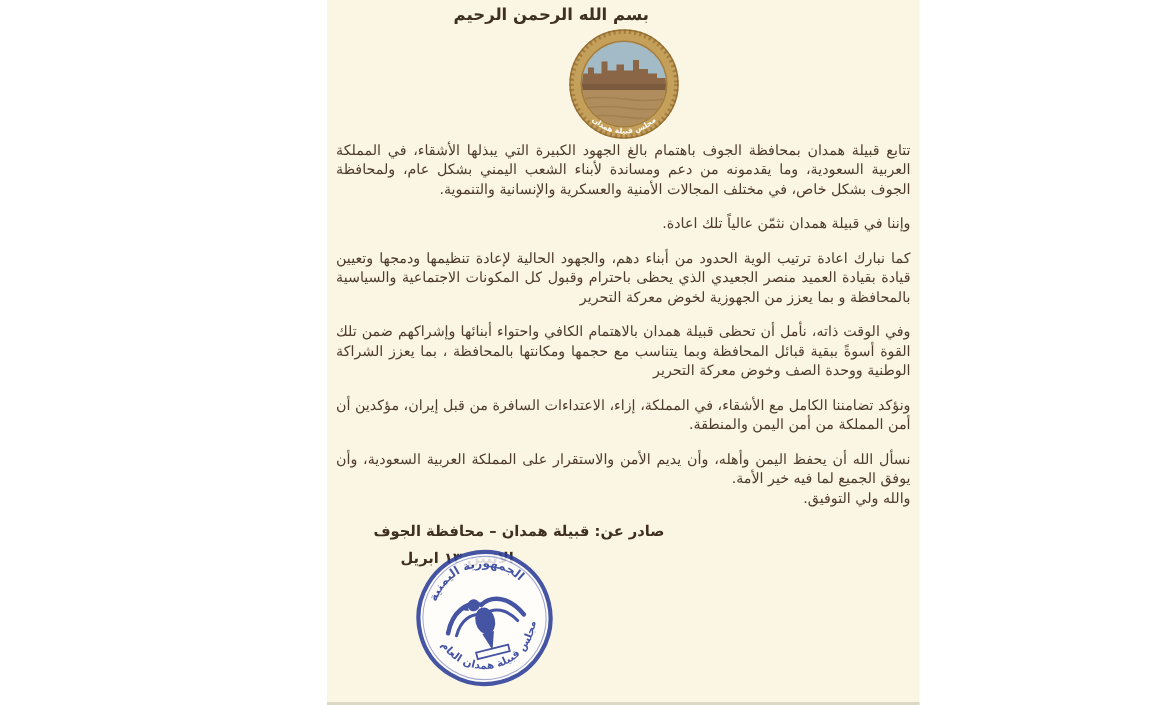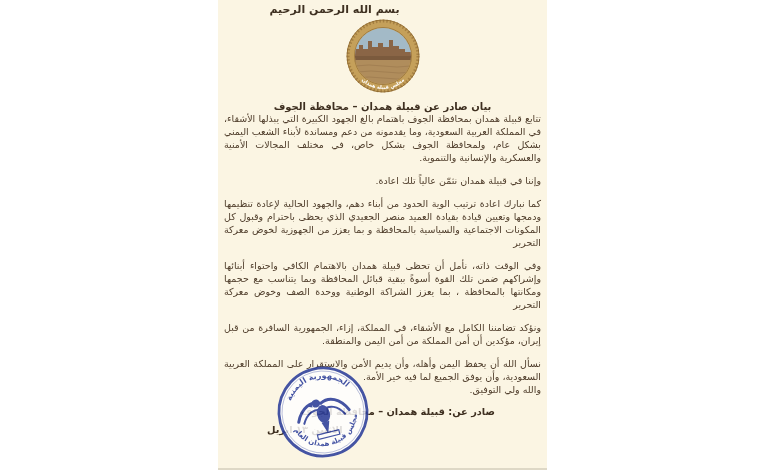--- a/index.html
+++ b/index.html
@@ -6,21 +6,21 @@
   body {
     width: 780px; height: 470px;
     background: #ffffff;
     overflow: hidden;
     font-family: "DejaVu Sans", sans-serif;
     position: relative;
   }
   .document {
     position: absolute;
     left: 218px; top: 0;
-    width: 329px; height: 470px;
+    width: 395px; height: 470px;
     background: #fbf5e3;
     direction: rtl;
     border-bottom: 2px solid #ded8c6;
     box-sizing: border-box;
   }
   .bismillah {
     margin-top: 3px;
     text-align: center;
     transform: translateX(-48px); 
     font-size: 11px;
@@ -57,21 +57,21 @@
     padding-left: 31px;
     text-align: right;
     padding-right: 0;
   }
   .issued-by, .issued-date {
     font-size: 9.8px;
     font-weight: bold;
     color: #3e2f20;
     direction: rtl;
   }
-  .issued-by { text-align: center; padding-left: 31px; }
+  .issued-by { text-align: left; padding-left: 31px; }
   .issued-date { text-align: left; padding-left: 49px; margin-top: 7px; }
   .stamp-wrap {
     position: absolute;
     left: 57px; top: 364px;
     width: 96px; height: 96px;
     transform: rotate(-14deg);
     opacity: 0.88;
   }
 </style>
 </head>
@@ -96,28 +96,27 @@
         <rect x="8" y="42" width="60" height="26" fill="#b08d5c"></rect>
         <path d="M10,48 Q24,46 38,48 T66,48 M12,54 Q26,52 40,54 T68,54 M10,60 Q24,58 38,60 T66,60" stroke="#9c7b4e" stroke-width="1" fill="none" opacity="0.7"></path>
       </g>
       <path id="em-arc" d="M7,40 A31,31 0 0 0 69,40" fill="none"></path>
       <text font-size="5" font-weight="bold" fill="#ffffff" font-family="DejaVu Sans, sans-serif">
         <textPath href="#em-arc" startOffset="50%" text-anchor="middle">مجلس قبيلة همدان</textPath>
       </text>
     </svg>
   </div>
 
-  <div class="doc-title">بيان صادر عن قبيلة همدان – محافظة الجوف</div>
 
   <div class="body-text">
     <p>تتابع قبيلة همدان بمحافظة الجوف باهتمام بالغ الجهود الكبيرة التي يبذلها الأشقاء، في المملكة العربية السعودية، وما يقدمونه من دعم ومساندة لأبناء الشعب اليمني بشكل عام، ولمحافظة الجوف بشكل خاص، في مختلف المجالات الأمنية والعسكرية والإنسانية والتنموية.</p>
     <p>وإننا في قبيلة همدان نثمّن عالياً تلك اعادة.</p>
     <p>كما نبارك اعادة ترتيب الوية الحدود من أبناء دهم، والجهود الحالية لإعادة تنظيمها ودمجها وتعيين قيادة بقيادة العميد منصر الجعيدي الذي يحظى باحترام وقبول كل المكونات الاجتماعية والسياسية بالمحافظة و بما يعزز من الجهوزية لخوض معركة التحرير</p>
     <p>وفي الوقت ذاته، نأمل أن تحظى قبيلة همدان بالاهتمام الكافي واحتواء أبنائها وإشراكهم ضمن تلك القوة أسوةً ببقية قبائل المحافظة وبما يتناسب مع حجمها ومكانتها بالمحافظة ، بما يعزز الشراكة الوطنية ووحدة الصف وخوض معركة التحرير</p>
-    <p>ونؤكد تضامننا الكامل مع الأشقاء، في المملكة، إزاء، الجمهورية السافرة من قبل إيران، مؤكدين أن أمن المملكة من أمن اليمن والمنطقة.</p>
+    <p>ونؤكد تضامننا الكامل مع الأشقاء، في المملكة، إزاء، الاعتداءات السافرة من قبل إيران، مؤكدين أن أمن المملكة من أمن اليمن والمنطقة.</p>
     <p>نسأل الله أن يحفظ اليمن وأهله، وأن يديم الأمن والاستقرار على المملكة العربية السعودية، وأن يوفق الجميع لما فيه خير الأمة.
 والله ولي التوفيق.</p>
   </div>
 
   <div class="footer-block">
     <div class="issued-by">صادر عن: قبيلة همدان – محافظة الجوف</div>
     <div class="issued-date">الاثنين ١٣ ابريل</div>
   </div>
 
   <div class="stamp-wrap">

